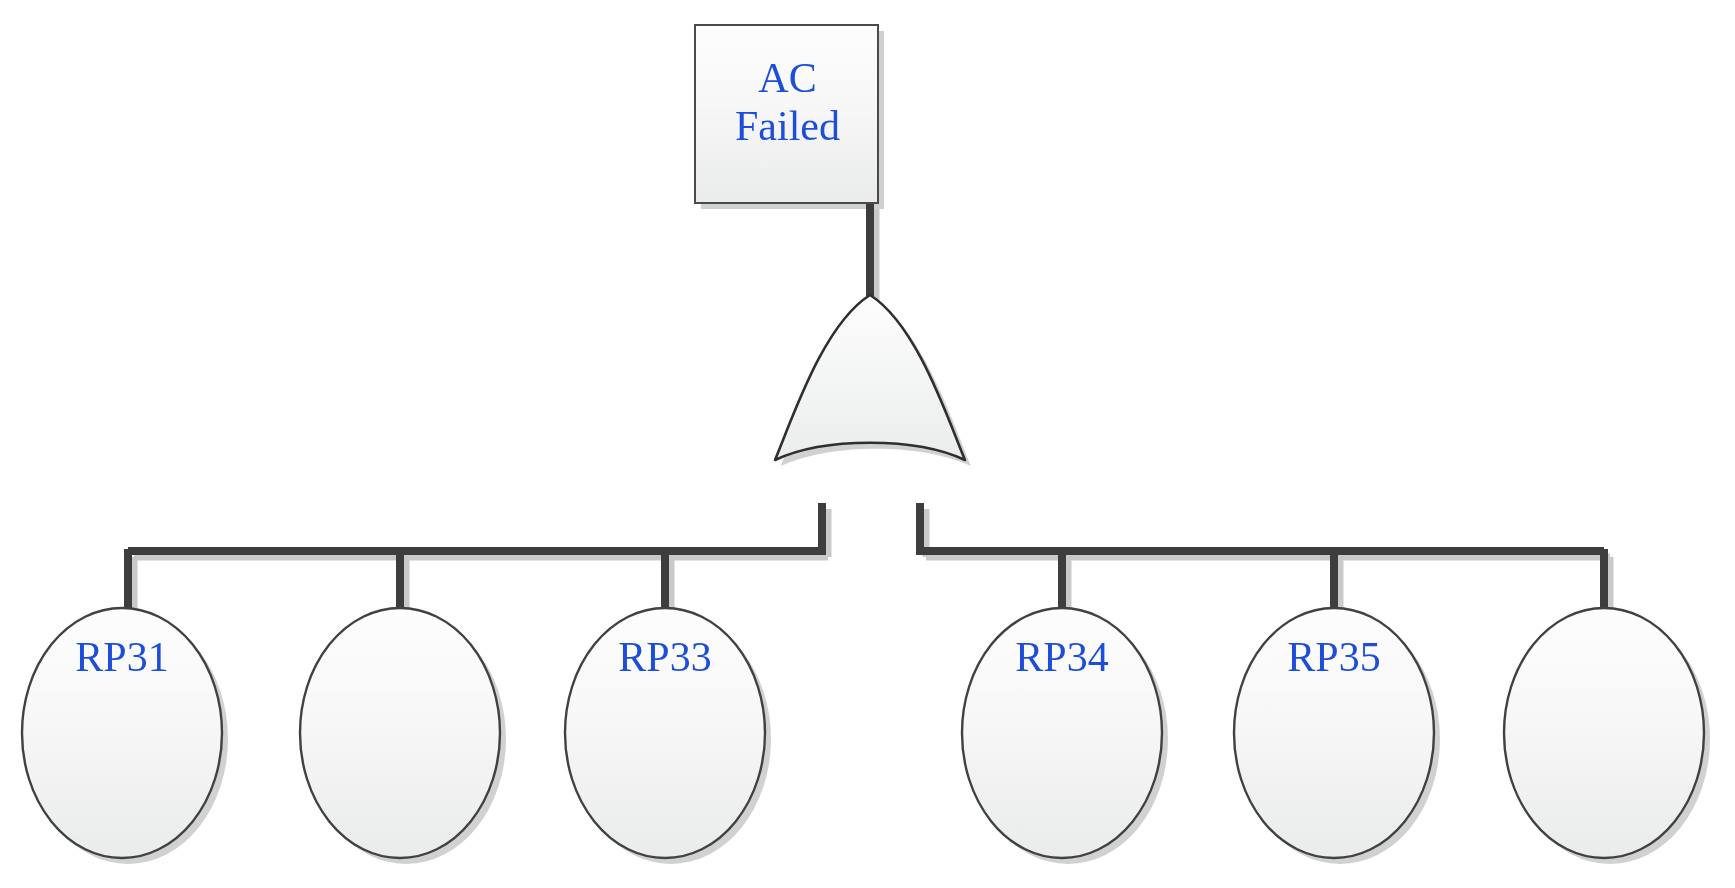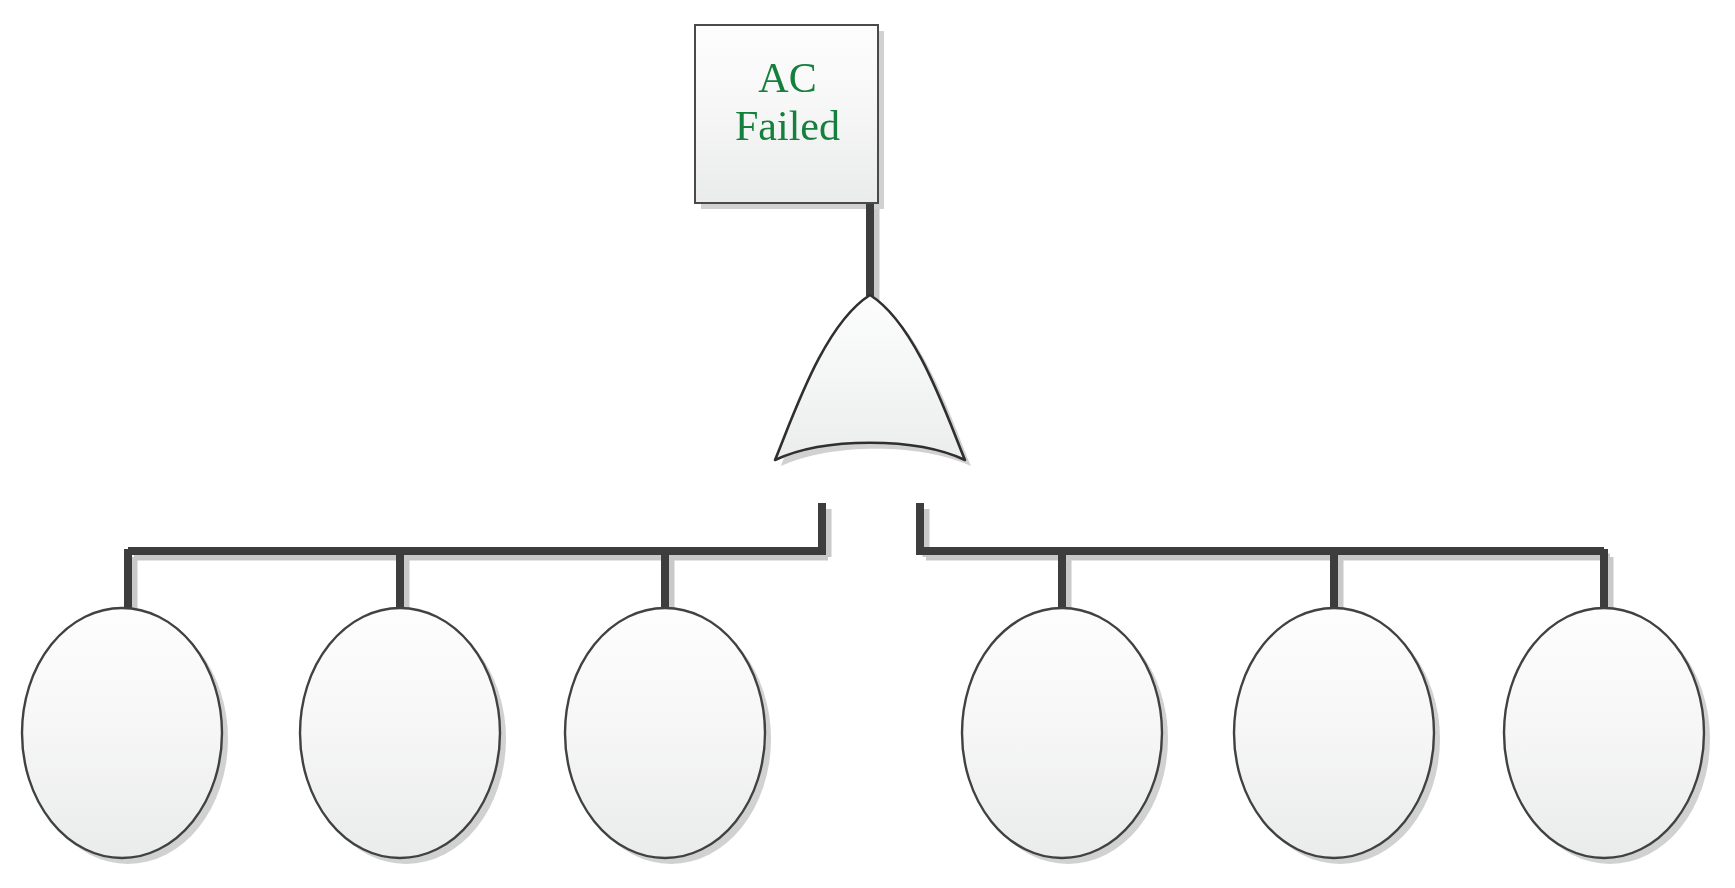--- a/index.html
+++ b/index.html
@@ -19,21 +19,21 @@
     position: absolute;
     left: 0;
     top: 0;
     width: 1735px;
     height: 888px;
     display: block;
   }
   .node-label {
     position: absolute;
     text-align: center;
-    color: #15803d;
+    color: #1d4ed8;
     font-family: "Liberation Serif", "DejaVu Serif", serif;
     pointer-events: none;
     line-height: 1.14;
     white-space: pre-line;
   }
   #top-event-label {
     left: 697px;
     top: 55px;
     width: 181px;
     font-size: 42px;
@@ -112,14 +112,18 @@
     <ellipse cx="400" cy="733" rx="100" ry="125" fill="url(#shapeGrad)" stroke="#3f4143" stroke-width="2.4"></ellipse>
     <ellipse cx="665" cy="733" rx="100" ry="125" fill="url(#shapeGrad)" stroke="#3f4143" stroke-width="2.4"></ellipse>
     <ellipse cx="1062" cy="733" rx="100" ry="125" fill="url(#shapeGrad)" stroke="#3f4143" stroke-width="2.4"></ellipse>
     <ellipse cx="1334" cy="733" rx="100" ry="125" fill="url(#shapeGrad)" stroke="#3f4143" stroke-width="2.4"></ellipse>
     <ellipse cx="1604" cy="733" rx="100" ry="125" fill="url(#shapeGrad)" stroke="#3f4143" stroke-width="2.4"></ellipse>
   </svg>
 
   <div class="node-label" id="top-event-label">AC
 Failed</div>
 
+  <div class="node-label basic-event-label" style="left:22px;  top:634px;">RP31</div>
+  <div class="node-label basic-event-label" style="left:565px; top:634px;">RP33</div>
+  <div class="node-label basic-event-label" style="left:962px; top:634px;">RP34</div>
+  <div class="node-label basic-event-label" style="left:1234px;top:634px;">RP35</div>
 
 </div>
 
 </body></html>

